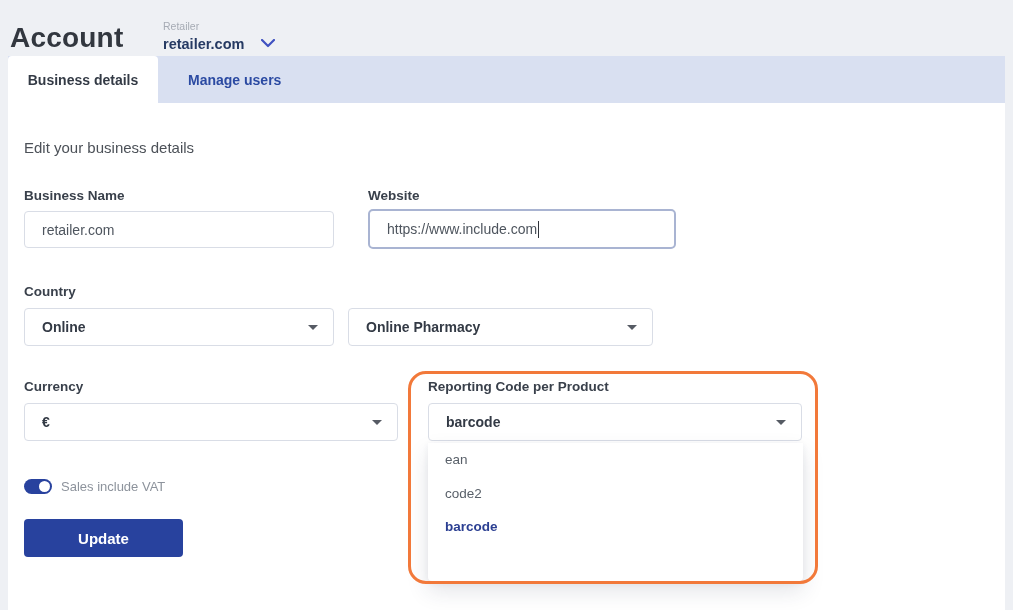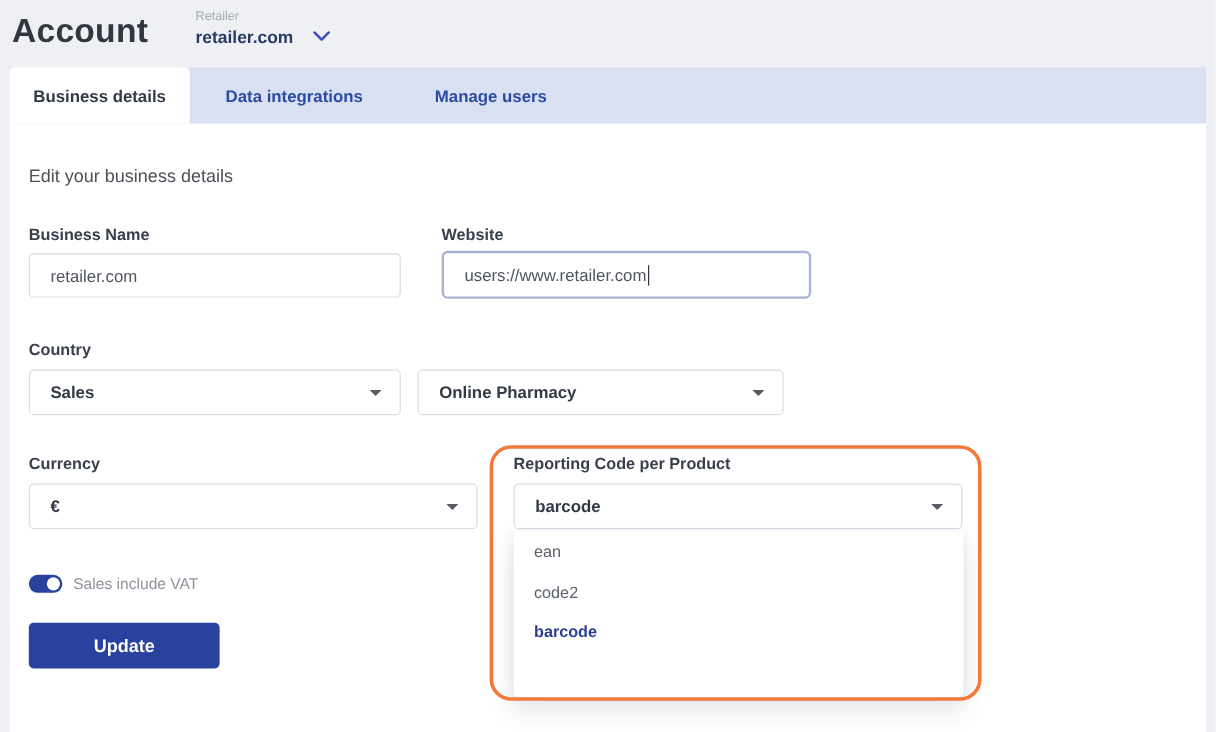--- a/index.html
+++ b/index.html
@@ -5,21 +5,21 @@
   * { margin:0; padding:0; box-sizing:border-box; }
   html,body { width:1013px; height:610px; }
   body {
     font-family:"Liberation Sans", sans-serif;
     background:#eef0f4;
     position:relative;
     overflow:hidden;
     color:#3a404a;
   }
   
-  .header { position:absolute; top:0; left:0; width:1013px; height:40px; }
+  .header { position:absolute; top:12px; left:0; width:1013px; height:40px; }
   .page-title {
     position:absolute; left:10px; top:10px;
     font-size:28px; font-weight:bold; color:#32373f; letter-spacing:0.2px;
   }
   .acct-switch { position:absolute; left:163px; top:8px; cursor:pointer; }
   .acct-role { font-size:10.5px; color:#a6abb4; display:block; margin-bottom:2px; }
   .acct-name { font-size:14.5px; font-weight:bold; color:#263a63; display:inline-block; }
   .acct-chevron { display:inline-block; margin-left:12px; vertical-align:1px; }
 
   
@@ -110,42 +110,41 @@
     <span class="acct-chevron">
       <svg width="14" height="9" viewBox="0 0 14 9">
           <polyline points="1,1 7,7 13,1" fill="none" stroke="#3f51c1" stroke-width="2.2" stroke-linecap="round" stroke-linejoin="round"></polyline>
         </svg>
     </span>
   </div>
 </div>
 
 <div class="tabbar">
   <div class="tab active">Business details</div>
-  <div class="tab">Data integrations</div>
   <div class="tab">Manage users</div>
 </div>
 
 <div class="card">
 
   <div class="section-heading">Edit your business details</div>
 
   <div class="field-label" style="left:16px; top:85px;">Business Name</div>
   <div class="textbox" style="left:16px; top:108px; width:310px; height:37px;">
     <span>retailer.com</span>
   </div>
 
   <div class="field-label" style="left:360px; top:85px;">Website</div>
   <div class="textbox focused" style="left:360px; top:106px; width:308px; height:40px;">
-    <span>users://www.retailer.com</span>
+    <span>https://www.include.com</span>
       <span class="caret"></span>
   </div>
 
   <div class="field-label" style="left:16px; top:181px;">Country</div>
   <div class="selectbox" style="left:16px; top:205px; width:310px; height:38px;">
-    <span>Sales</span>
+    <span>Online</span>
     <span class="select-arrow"></span>
   </div>
 
   <div class="field-label" style="left:360px; top:181px;margin-top:44px;">Sector</div>
   <div class="selectbox" style="left:340px; top:205px; width:305px; height:38px;align-items:center;">
     <span>Online Pharmacy</span>
     <span class="select-arrow"></span>
   </div>
 
   <div class="field-label" style="left:16px; top:276px;">Currency</div>

